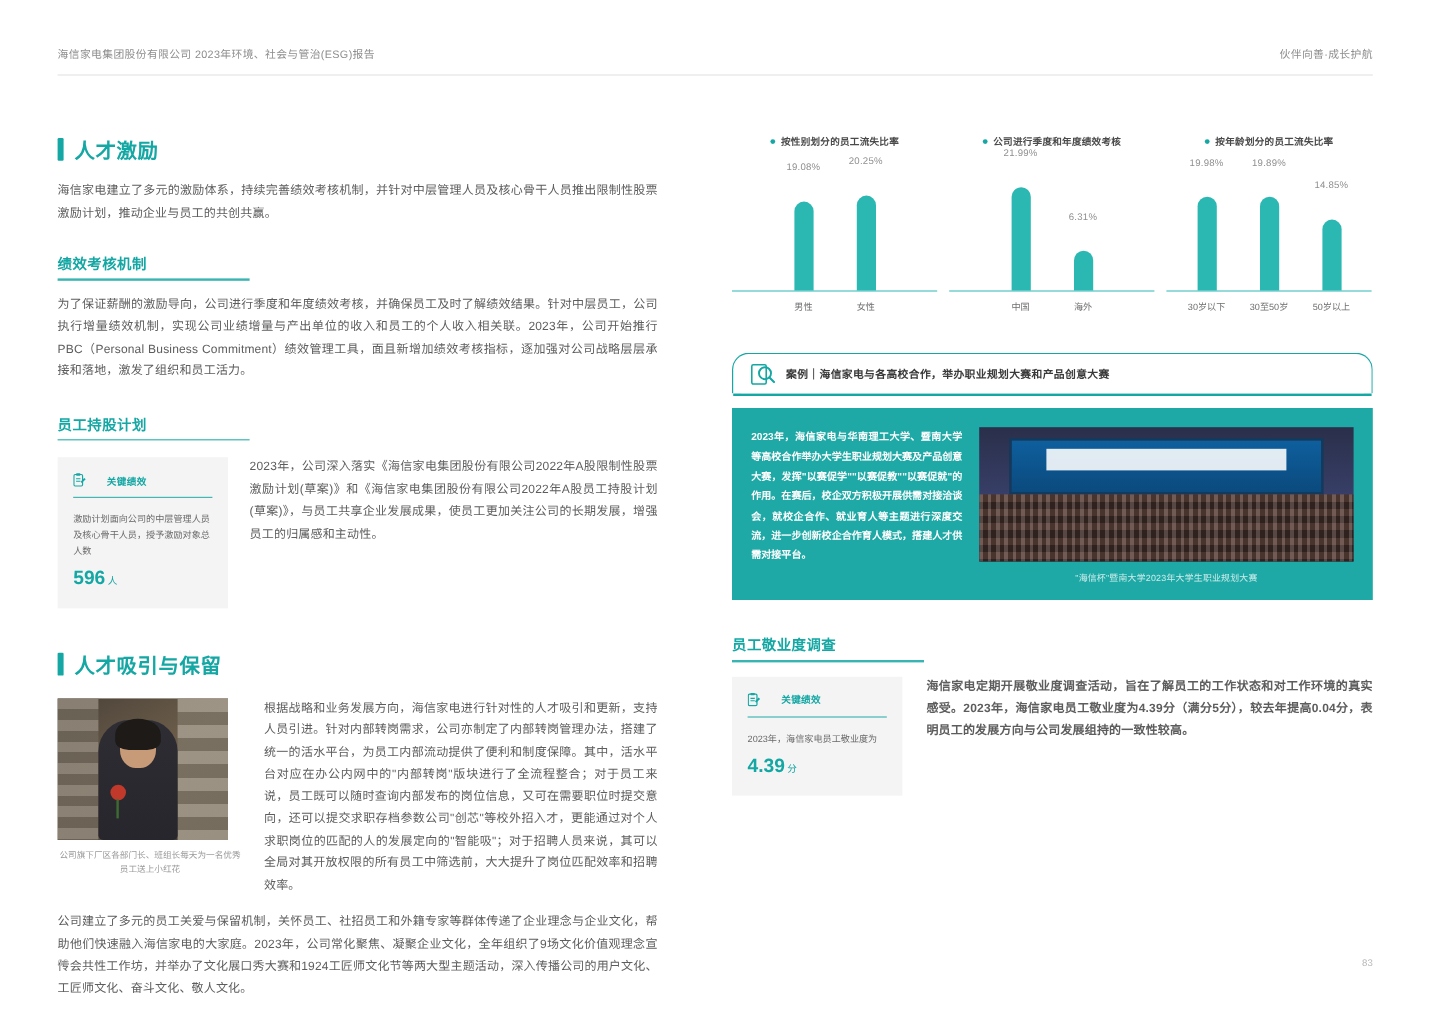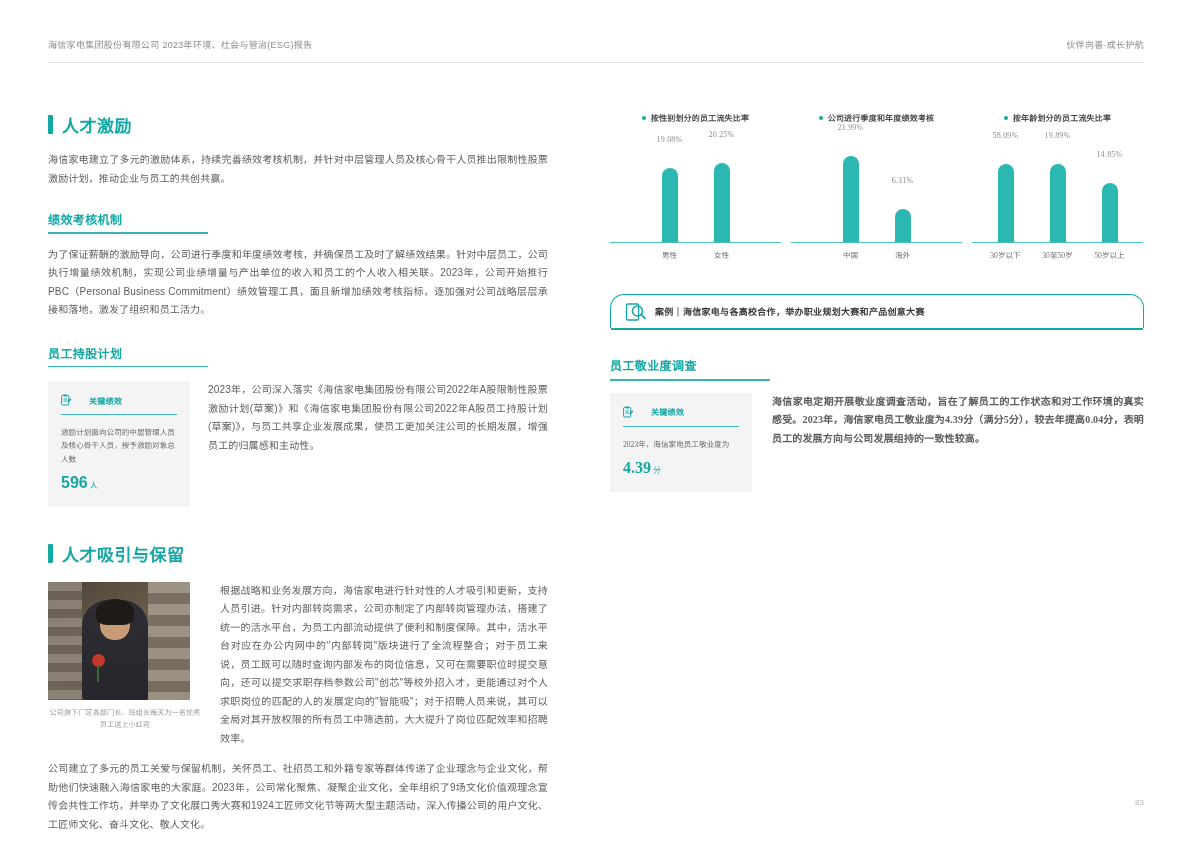--- a/index.html
+++ b/index.html
@@ -21,21 +21,21 @@
     position: absolute; top: 62px; left: 48px; right: 48px;
     height: 1px; background: #e4e4e4;
   }
 
   
   .cols {
     position: absolute; top: 112px; left: 48px;
     width: 1096px; display: flex; gap: 62px;
   }
   .col-l { width: 500px; }
-  .col-r { width: 534px; font-family: Liberation Serif, serif; }
+  .col-r { width: 534px; }
 
   
   .h1 {
     display: flex; align-items: center; gap: 9px;
     font-size: 17px; font-weight: 700; color: #15a7a4; letter-spacing: .5px;
   }
   .h1::before {
     content: ""; display: block; width: 5px; height: 19px;
     background: #15a7a4; border-radius: 1px;
   }
@@ -319,21 +319,21 @@
           <div class="ticks">
             <span class="tick">中国</span>
             <span class="tick">海外</span>
           </div>
         </div>
 
         <div class="chart c3">
           <div class="chart-title">按年龄划分的员工流失比率</div>
           <div class="plot">
             <div class="bar-grp">
-              <span class="bar-val">58.09%</span>
+              <span class="bar-val">19.98%</span>
               <div class="bar" style="height:78px;"></div>
             </div>
             <div class="bar-grp">
               <span class="bar-val">19.89%</span>
               <div class="bar" style="height:78px;"></div>
             </div>
             <div class="bar-grp">
               <span class="bar-val">14.85%</span>
               <div class="bar" style="height:59px;"></div>
             </div>
@@ -348,20 +348,31 @@
 
       <div class="case">
         <svg class="icon" width="22" height="22" viewBox="0 0 22 22">
           <rect x="1.5" y="3" width="12" height="16" rx="1.2" fill="none" stroke="#15a7a4" stroke-width="1.3"></rect>
           <circle cx="12.5" cy="10" r="5" fill="none" stroke="#15a7a4" stroke-width="1.6"></circle>
           <line x1="16.2" y1="13.6" x2="20" y2="17.4" stroke="#15a7a4" stroke-width="1.8" stroke-linecap="round"></line>
         </svg>
         <span class="case-label">案例｜海信家电与各高校合作，举办职业规划大赛和产品创意大赛</span>
       </div>
 
+      <div class="case-body">
+        <div class="case-text">2023年，海信家电与华南理工大学、暨南大学等高校合作举办大学生职业规划大赛及产品创意大赛，发挥"以赛促学""以赛促教""以赛促就"的作用。在赛后，校企双方积极开展供需对接洽谈会，就校企合作、就业育人等主题进行深度交流，进一步创新校企合作育人模式，搭建人才供需对接平台。</div>
+        <div class="case-media">
+          <div class="case-photo">
+            <div class="stage"></div>
+            <div class="banner"></div>
+            <div class="crowd"></div>
+          </div>
+          <div class="case-caption">"海信杯"暨南大学2023年大学生职业规划大赛</div>
+        </div>
+      </div>
 
       <div class="engage">
         <div class="h2">员工敬业度调查</div>
         <div class="h2-rule"></div>
 
         <div class="row">
           <div class="kpi">
             <div class="kpi-head">
               <svg class="icon" width="11" height="12" viewBox="0 0 11 12">
                 <rect x="0.6" y="1.4" width="7.2" height="9.6" rx="1" fill="none" stroke="#15a7a4" stroke-width="1"></rect>

